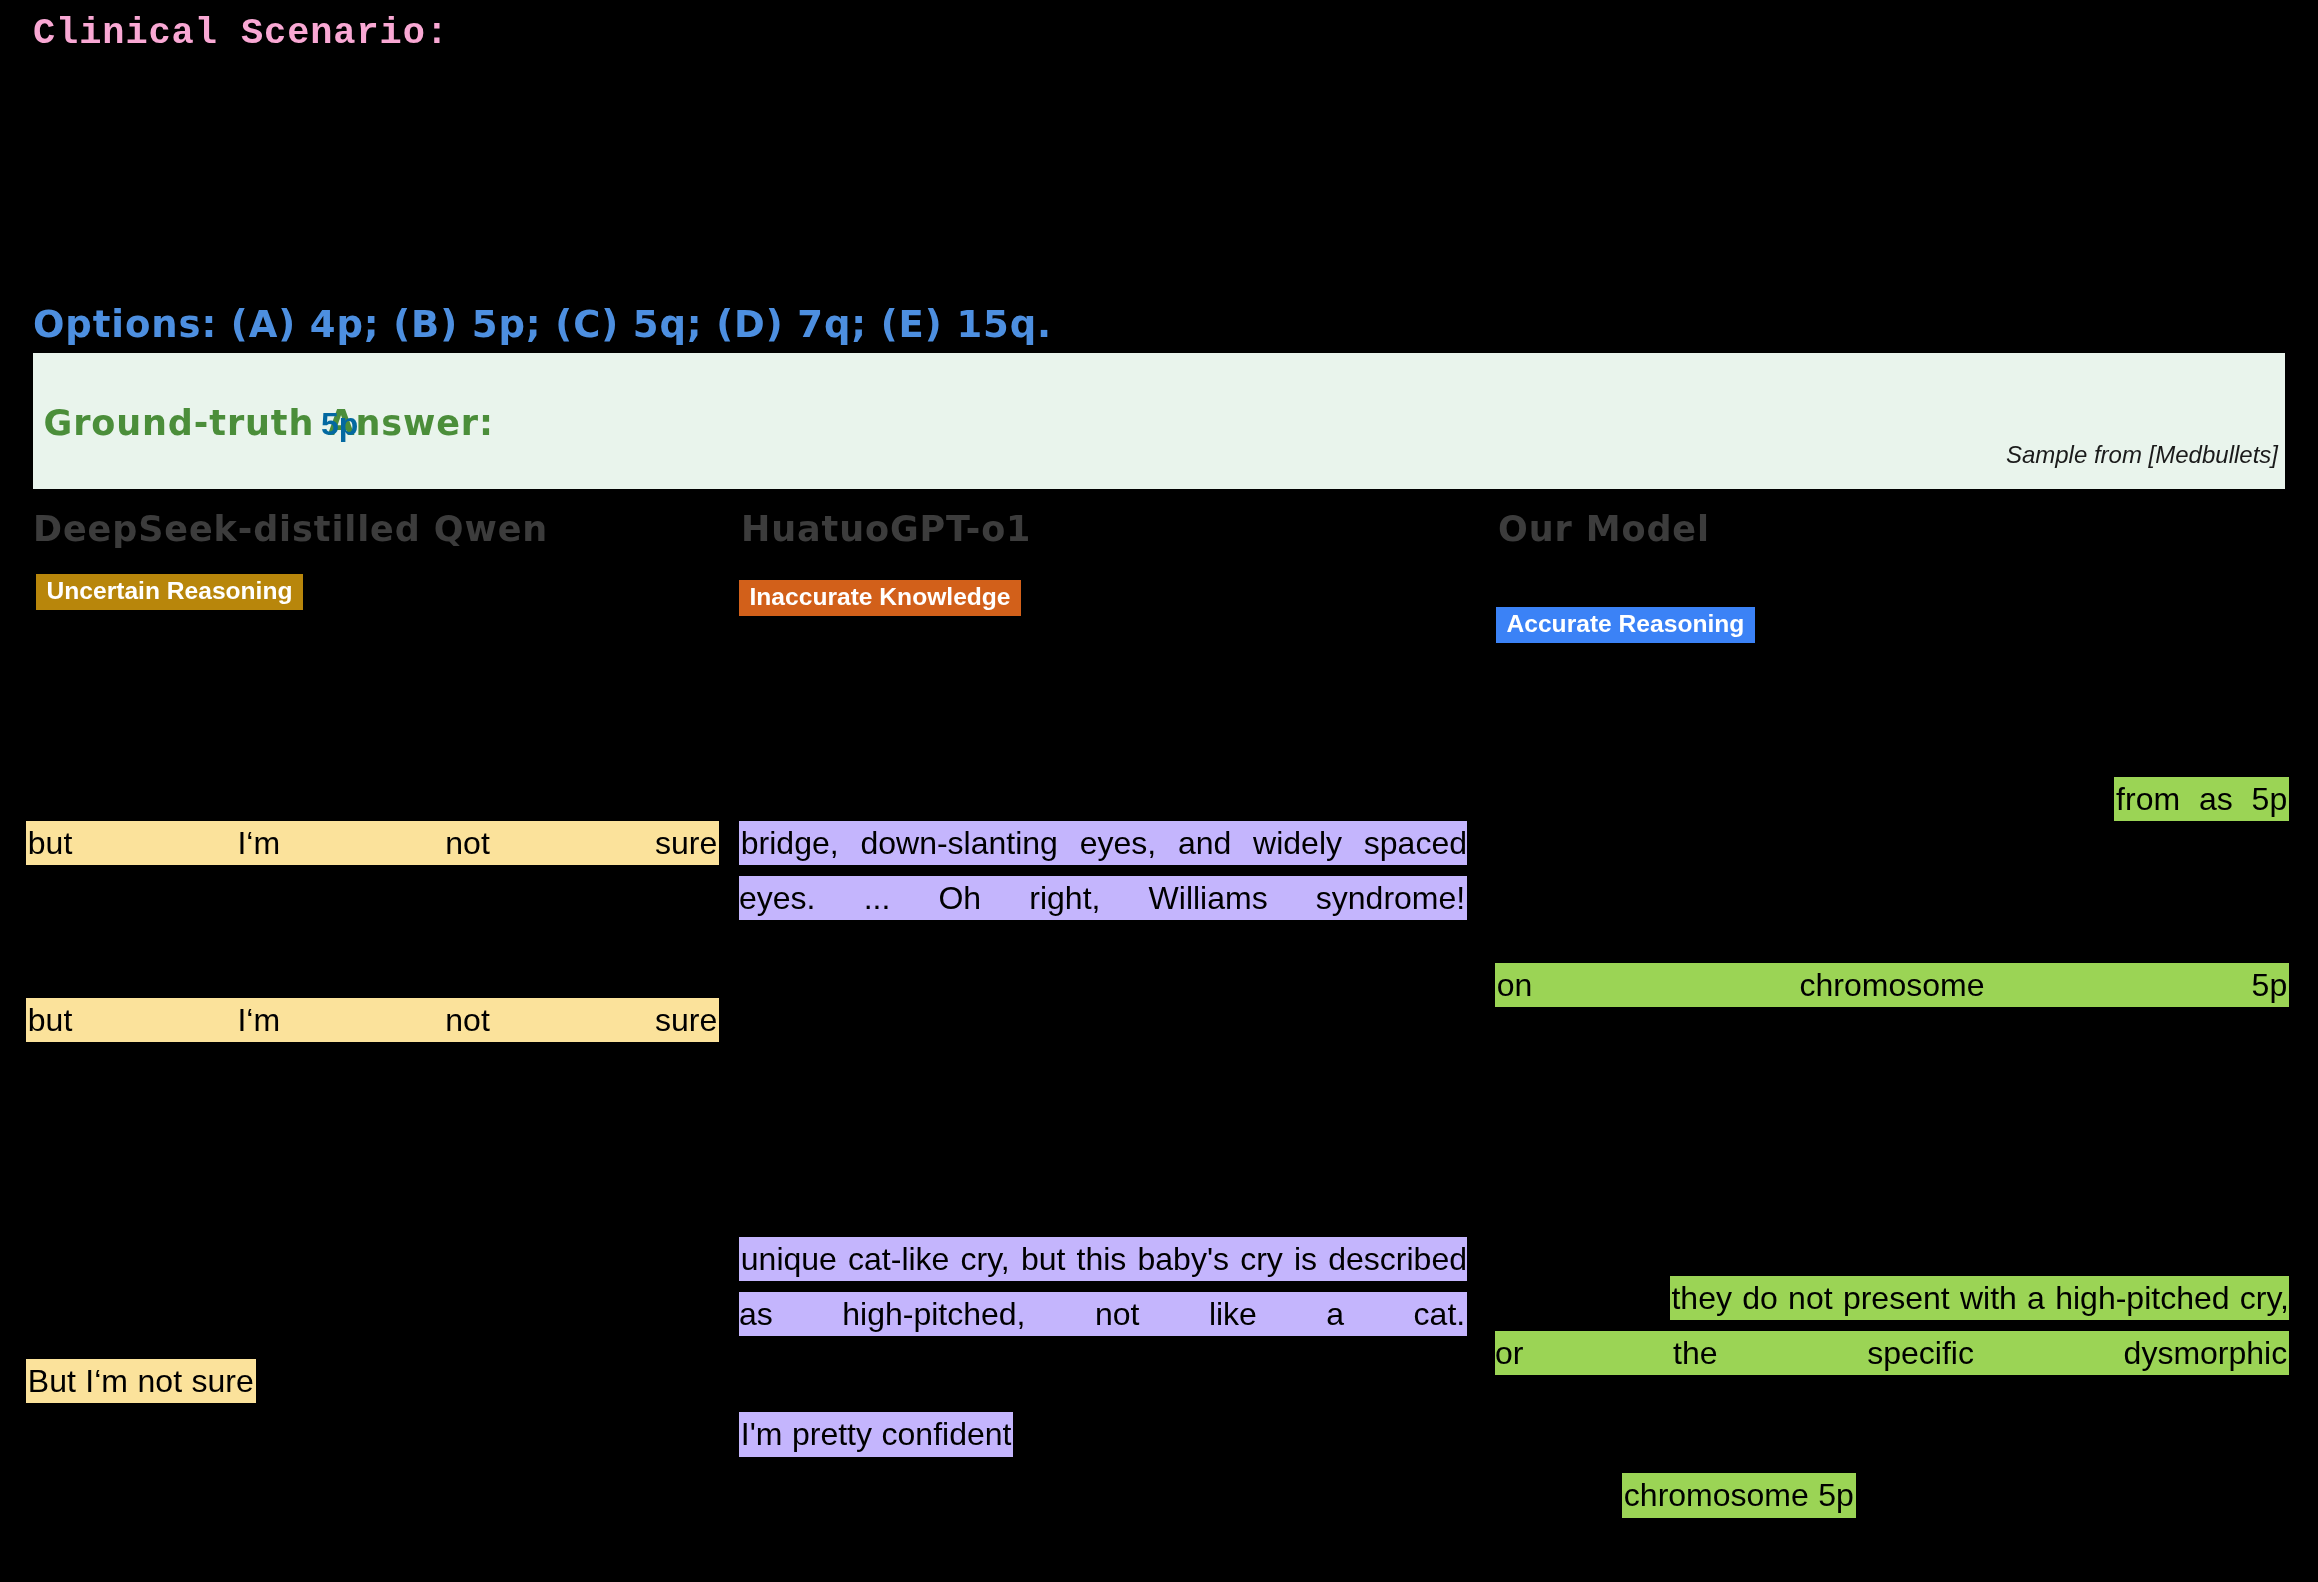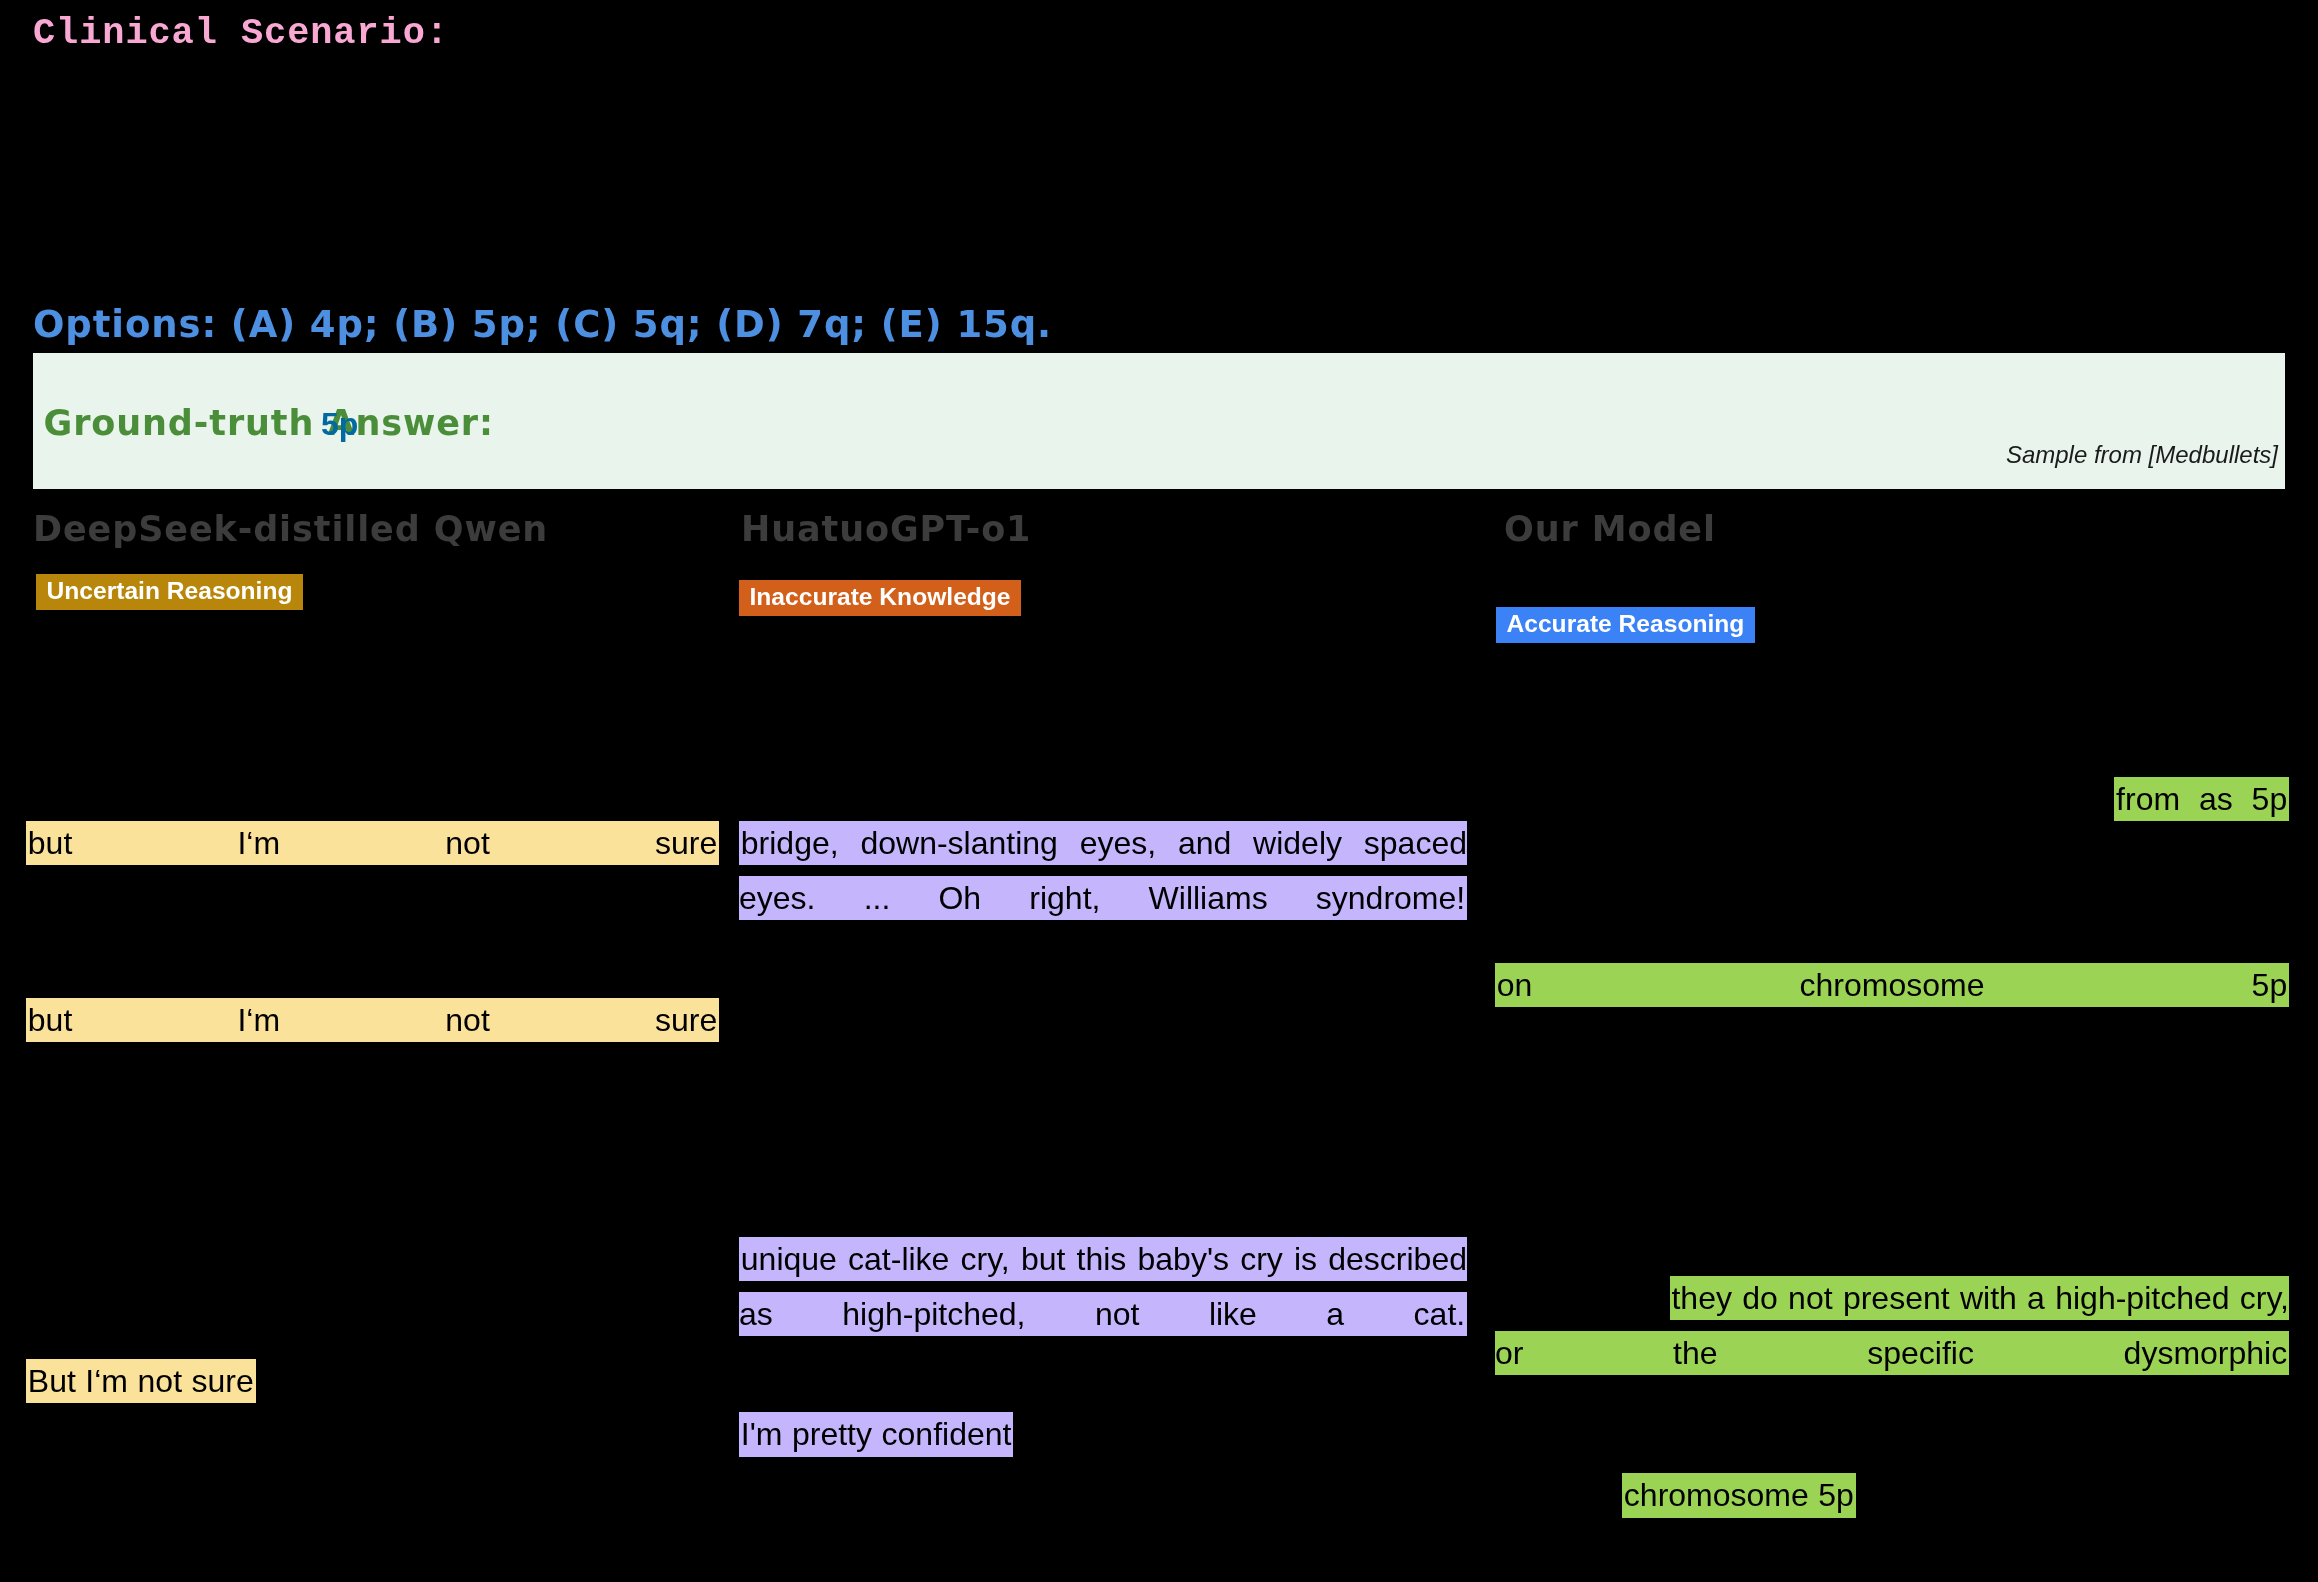--- a/index.html
+++ b/index.html
@@ -152,21 +152,21 @@
 <div class="abs comic model-title" style="left:33px;  top:509px;">DeepSeek-distilled Qwen</div>
 <div class="abs" style="left:36px; top:574px;">
   <span class="badge badge-uncertain">Uncertain Reasoning</span>
 </div>
 
 <div class="abs comic model-title" style="left:741px; top:509px;">HuatuoGPT-o1</div>
 <div class="abs" style="left:739px; top:580px;">
   <span class="badge badge-inaccurate">Inaccurate Knowledge</span>
 </div>
 
-<div class="abs comic model-title" style="left:1498px; top:509px;margin-left:6px;">Our Model</div>
+<div class="abs comic model-title" style="left:1498px; top:509px;">Our Model</div>
 <div class="abs" style="left:1496px; top:580px;">
   <span class="badge badge-accurate">Accurate Reasoning</span>
 </div>
 
 <div class="col-body" id="col1-body">
   <span></span>
   <span style="display:inline-block;width:100%;height:132px"></span>
   <mark class="hl-yellow">but I‘m not sure</mark>
   <span style="display:inline-block;width:100%;height:105px"></span>
   <mark class="hl-yellow">but I‘m not sure</mark>

